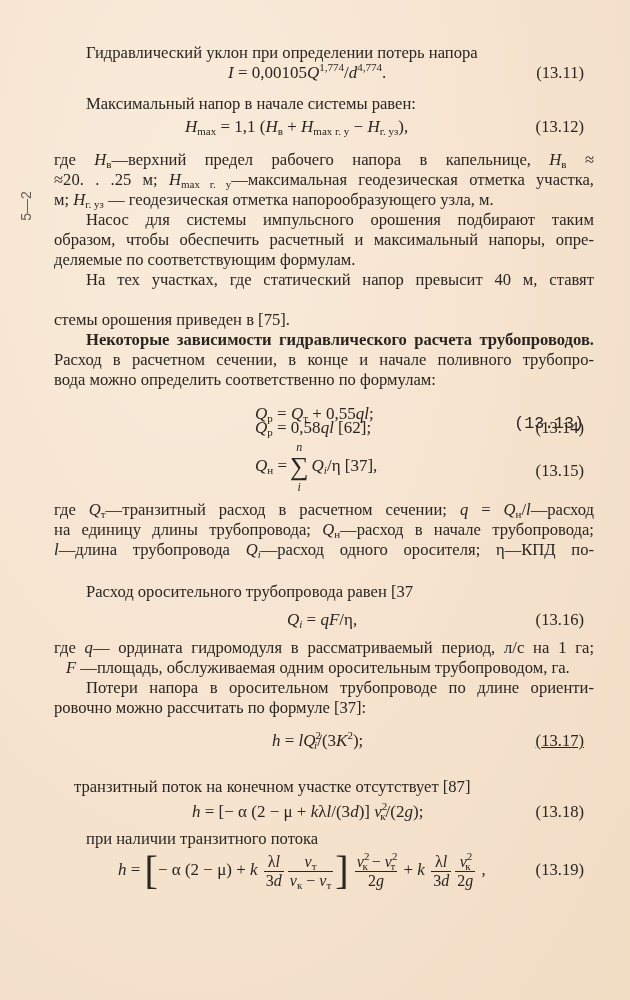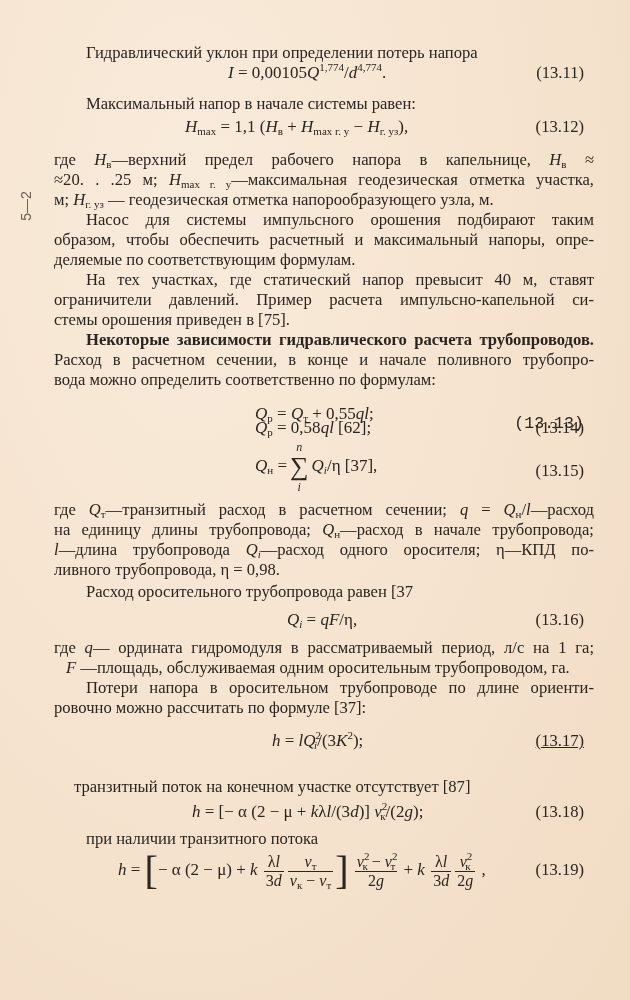--- a/index.html
+++ b/index.html
@@ -59,21 +59,20 @@
     <span>≈20. . .25 м; </span><i>H</i><sub>max г. у</sub><span>—максимальная геодезическая отметка участка,</span>
   </div>
   <div class="line" style="top:190px;">
     <span>м; </span><i>H</i><sub>г. уз</sub><span> — геодезическая отметка напорообразующего узла, м.</span>
   </div>
 
   <div class="line ind just" style="top:210px;">Насос для системы импульсного орошения подбирают таким</div>
   <div class="line just" style="top:230px;">образом, чтобы обеспечить расчетный и максимальный напоры, опре-</div>
   <div class="line" style="top:250px;">деляемые по соответствующим формулам.</div>
   <div class="line ind just" style="top:270px;">На тех участках, где статический напор превысит 40 м, ставят</div>
-  <div class="line just" style="top:290px;">ограничители давлений. Пример расчета импульсно-капельной си-</div>
   <div class="line" style="top:310px;">стемы орошения приведен в [75].</div>
 
   <div class="line ind just" style="top:330px;"><b>Некоторые зависимости гидравлического расчета трубопроводов.</b></div>
   <div class="line just" style="top:350px;">Расход в расчетном сечении, в конце и начале поливного трубопро-</div>
   <div class="line" style="top:370px;">вода можно определить соответственно по формулам:</div>
 
   <div class="eq" style="left:255px; top:397px;margin-top:6px;">
     <i>Q</i><sub>р</sub> = <i>Q</i><sub>т</sub> + 0,55<i>ql</i>;
   </div>
   <div class="eqno" style="top:413px;font-family:Liberation Mono, monospace;">(13.13)</div>
@@ -90,21 +89,20 @@
 
   <div class="line just" style="top:500px;">
     <span>где </span><i>Q</i><sub>т</sub><span>—транзитный расход в расчетном сечении; </span><i>q</i> = <i>Q</i><sub>н</sub>/<i>l</i><span>—расход</span>
   </div>
   <div class="line just" style="top:520px;">
     <span>на единицу длины трубопровода; </span><i>Q</i><sub>н</sub><span>—расход в начале трубопровода;</span>
   </div>
   <div class="line just" style="top:540px;">
     <i>l</i><span>—длина трубопровода </span><i>Q</i><sub><i>i</i></sub><span>—расход одного оросителя; η—КПД по-</span>
   </div>
-  <div class="line" style="top:560px;">ливного трубопровода, η = 0,98.</div>
   <div class="line ind" style="top:582px;">Расход оросительного трубопровода равен [37</div>
 
   <div class="eq" style="left:287px; top:609px;">
     <i>Q</i><sub><i>i</i></sub> = <i>qF</i>/η,
   </div>
   <div class="eqno" style="top:609px;">(13.16)</div>
 
   <div class="line just" style="top:638px;">
     <span>где </span><i>q</i><span>— ордината гидромодуля в рассматриваемый период, л/с на 1 га;</span>
   </div>

